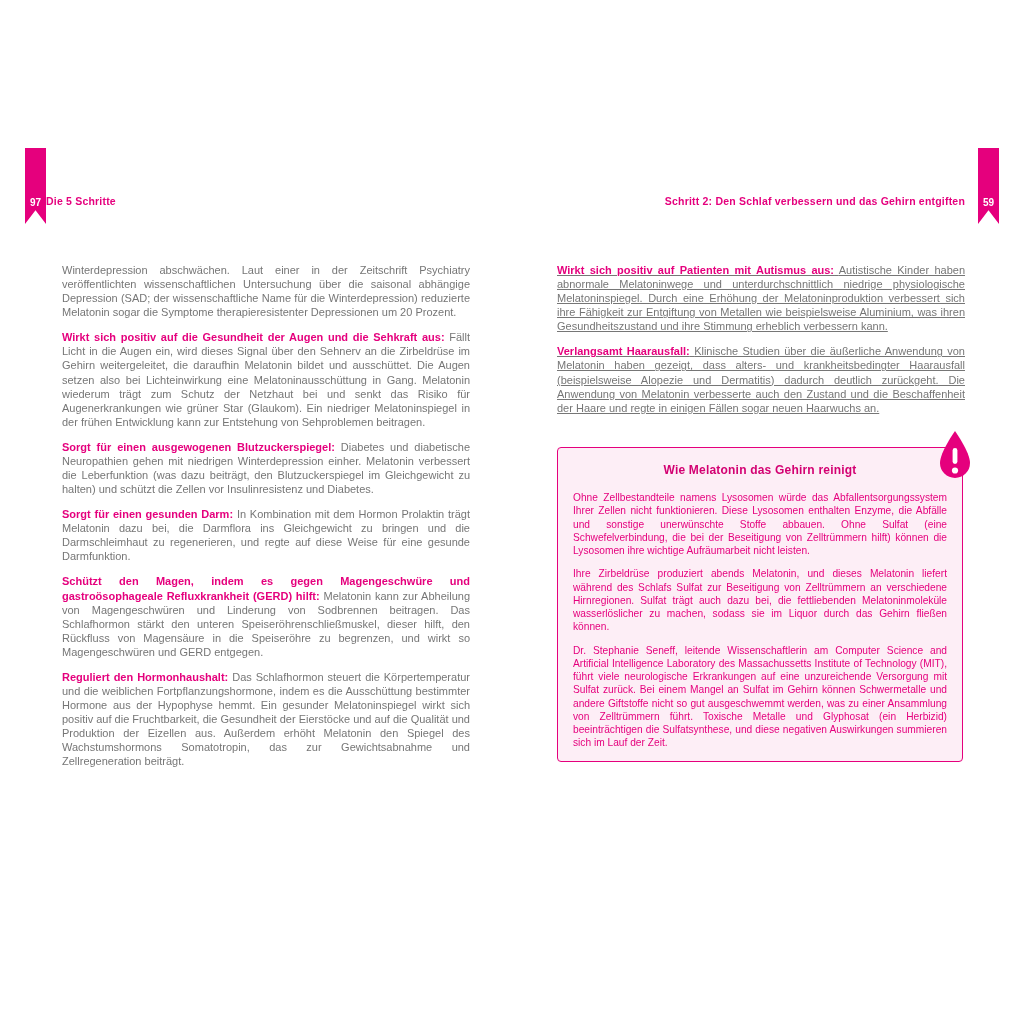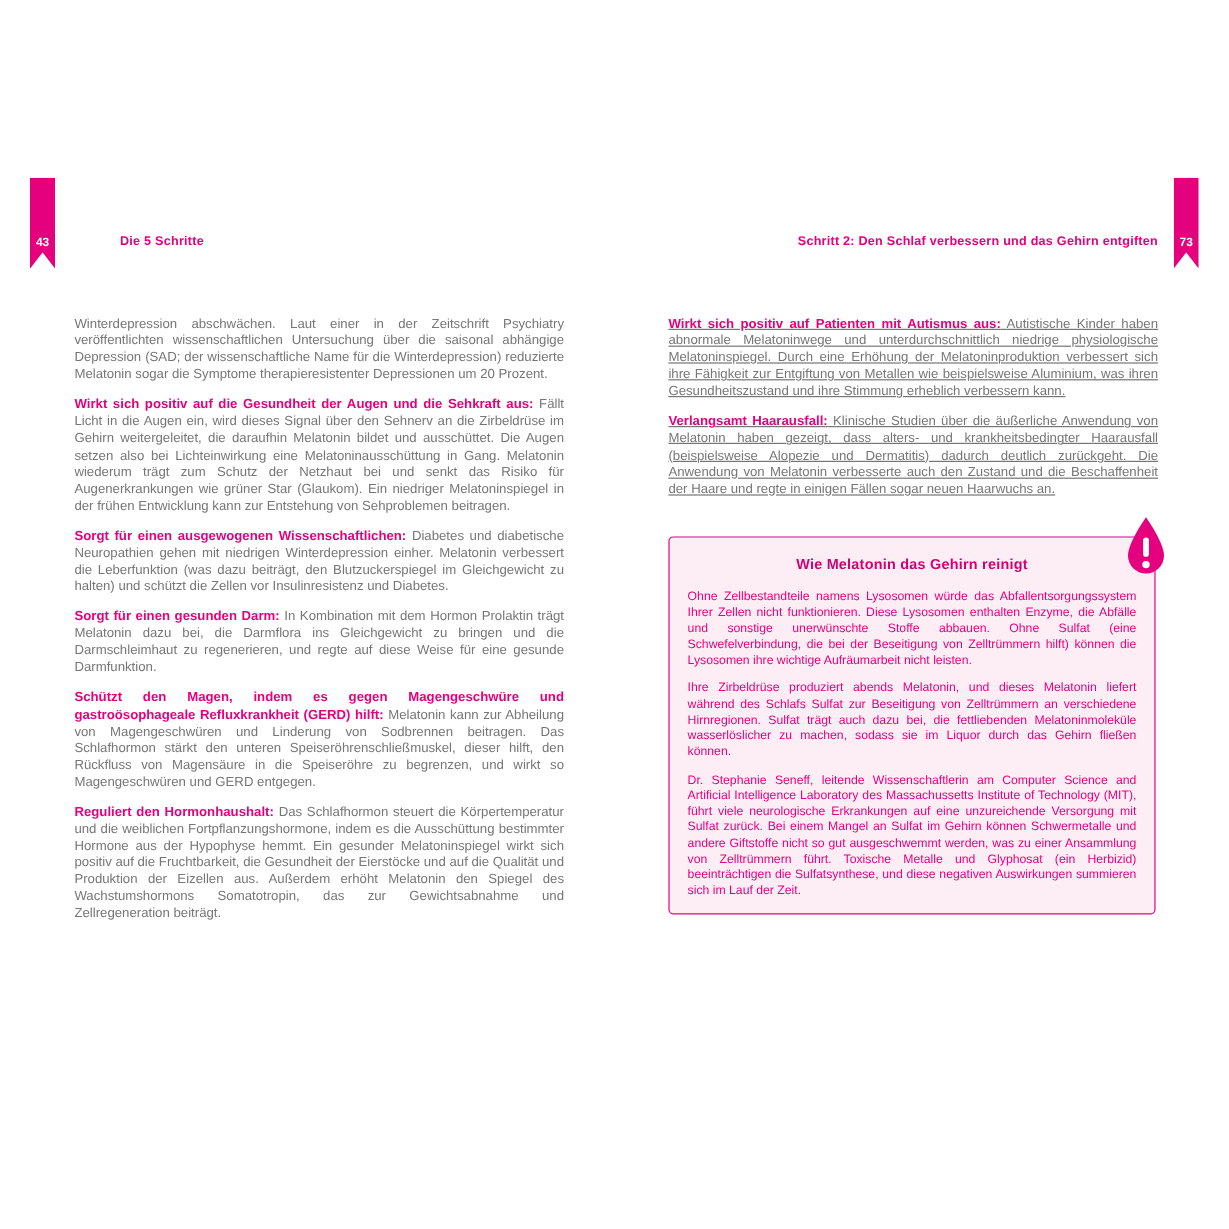--- a/index.html
+++ b/index.html
@@ -7,21 +7,21 @@
   .spread{position:relative;width:1024px;height:1024px;background:#ffffff;}
 
   .ribbon{position:absolute;top:148px;width:21px;height:76px;background:#e5007d;
     clip-path:polygon(0 0,100% 0,100% 100%,50% 82%,0 100%);
     display:flex;justify-content:center;align-items:flex-end;padding-bottom:16px;box-sizing:border-box;}
   .ribbon span{color:#ffffff;font-size:10px;font-weight:bold;}
   .ribbon.left{left:25px;}
   .ribbon.right{left:978px;}
 
   .page-header{position:absolute;top:195px;font-size:10.5px;font-weight:bold;color:#e5007d;letter-spacing:.2px;}
-  .page-header.hl{left:72px;padding-left:28px;}
+  .page-header.hl{left:46px;}
   .page-header.hr{right:59px;text-align:left;}
 
   .col{position:absolute;top:263px;width:408px;font-size:11px;line-height:1.28;color:#767676;
     text-align:justify;hyphens:auto;}
   .col-left{left:62px;}
   .col-right{left:557px;text-decoration:underline;}
   .col p{margin:0 0 11px 0;}
   .lead{color:#e5007d;font-weight:bold;}
 
   .infobox{position:absolute;left:557px;top:447px;width:406px;box-sizing:border-box;
@@ -31,33 +31,33 @@
   .infobox p:last-child{margin-bottom:0;}
 
   .drop-icon{position:absolute;left:936px;top:430px;width:38px;height:52px;}
 </style>
 </head>
 <body>
 
 <div class="spread">
 
   <div class="ribbon left">
-    <span>43</span>
+    <span>97</span>
   </div>
   <div class="ribbon right">
-    <span>73</span>
+    <span>59</span>
   </div>
 
   <div class="page-header hl">Die 5 Schritte</div>
   <div class="page-header hr">Schritt 2: Den Schlaf verbessern und das Gehirn entgiften</div>
 
   <div class="col col-left">
     <p><span>Winterdepression abschwächen. Laut einer in der Zeitschrift Psychiatry veröffentlichten wissenschaftlichen Untersuchung über die saisonal abhängige Depression (SAD; der wissenschaftliche Name für die Winterdepression) reduzierte Melatonin sogar die Symptome therapieresistenter Depressionen um 20 Prozent.</span></p>
     <p><span class="lead">Wirkt sich positiv auf die Gesundheit der Augen und die Sehkraft aus:</span> <span>Fällt Licht in die Augen ein, wird dieses Signal über den Sehnerv an die Zirbeldrüse im Gehirn weitergeleitet, die daraufhin Melatonin bildet und ausschüttet. Die Augen setzen also bei Lichteinwirkung eine Melatoninausschüttung in Gang. Melatonin wiederum trägt zum Schutz der Netzhaut bei und senkt das Risiko für Augenerkrankungen wie grüner Star (Glaukom). Ein niedriger Melatoninspiegel in der frühen Entwicklung kann zur Entstehung von Sehproblemen beitragen.</span></p>
-    <p><span class="lead">Sorgt für einen ausgewogenen Wissenschaftlichen:</span> <span>Diabetes und diabetische Neuropathien gehen mit niedrigen Winterdepression einher. Melatonin verbessert die Leberfunktion (was dazu beiträgt, den Blutzuckerspiegel im Gleichgewicht zu halten) und schützt die Zellen vor Insulinresistenz und Diabetes.</span></p>
+    <p><span class="lead">Sorgt für einen ausgewogenen Blutzuckerspiegel:</span> <span>Diabetes und diabetische Neuropathien gehen mit niedrigen Winterdepression einher. Melatonin verbessert die Leberfunktion (was dazu beiträgt, den Blutzuckerspiegel im Gleichgewicht zu halten) und schützt die Zellen vor Insulinresistenz und Diabetes.</span></p>
     <p><span class="lead">Sorgt für einen gesunden Darm:</span> <span>In Kombination mit dem Hormon Prolaktin trägt Melatonin dazu bei, die Darmflora ins Gleichgewicht zu bringen und die Darmschleimhaut zu regenerieren, und regte auf diese Weise für eine gesunde Darmfunktion.</span></p>
     <p><span class="lead">Schützt den Magen, indem es gegen Magengeschwüre und gastroösophageale Refluxkrankheit (GERD) hilft:</span> <span>Melatonin kann zur Abheilung von Magengeschwüren und Linderung von Sodbrennen beitragen. Das Schlafhormon stärkt den unteren Speiseröhrenschließmuskel, dieser hilft, den Rückfluss von Magensäure in die Speiseröhre zu begrenzen, und wirkt so Magengeschwüren und GERD entgegen.</span></p>
     <p><span class="lead">Reguliert den Hormonhaushalt:</span> <span>Das Schlafhormon steuert die Körpertemperatur und die weiblichen Fortpflanzungshormone, indem es die Ausschüttung bestimmter Hormone aus der Hypophyse hemmt. Ein gesunder Melatoninspiegel wirkt sich positiv auf die Fruchtbarkeit, die Gesundheit der Eierstöcke und auf die Qualität und Produktion der Eizellen aus. Außerdem erhöht Melatonin den Spiegel des Wachstumshormons Somatotropin, das zur Gewichtsabnahme und Zellregeneration beiträgt.</span></p>
   </div>
 
   <div class="col col-right">
     <p><span class="lead">Wirkt sich positiv auf Patienten mit Autismus aus:</span> <span>Autistische Kinder haben abnormale Melatoninwege und unterdurchschnittlich niedrige physiologische Melatoninspiegel. Durch eine Erhöhung der Melatoninproduktion verbessert sich ihre Fähigkeit zur Entgiftung von Metallen wie beispielsweise Aluminium, was ihren Gesundheitszustand und ihre Stimmung erheblich verbessern kann.</span></p>
     <p><span class="lead">Verlangsamt Haarausfall:</span> <span>Klinische Studien über die äußerliche Anwendung von Melatonin haben gezeigt, dass alters- und krankheitsbedingter Haarausfall (beispielsweise Alopezie und Dermatitis) dadurch deutlich zurückgeht. Die Anwendung von Melatonin verbesserte auch den Zustand und die Beschaffenheit der Haare und regte in einigen Fällen sogar neuen Haarwuchs an.</span></p>
   </div>
 

